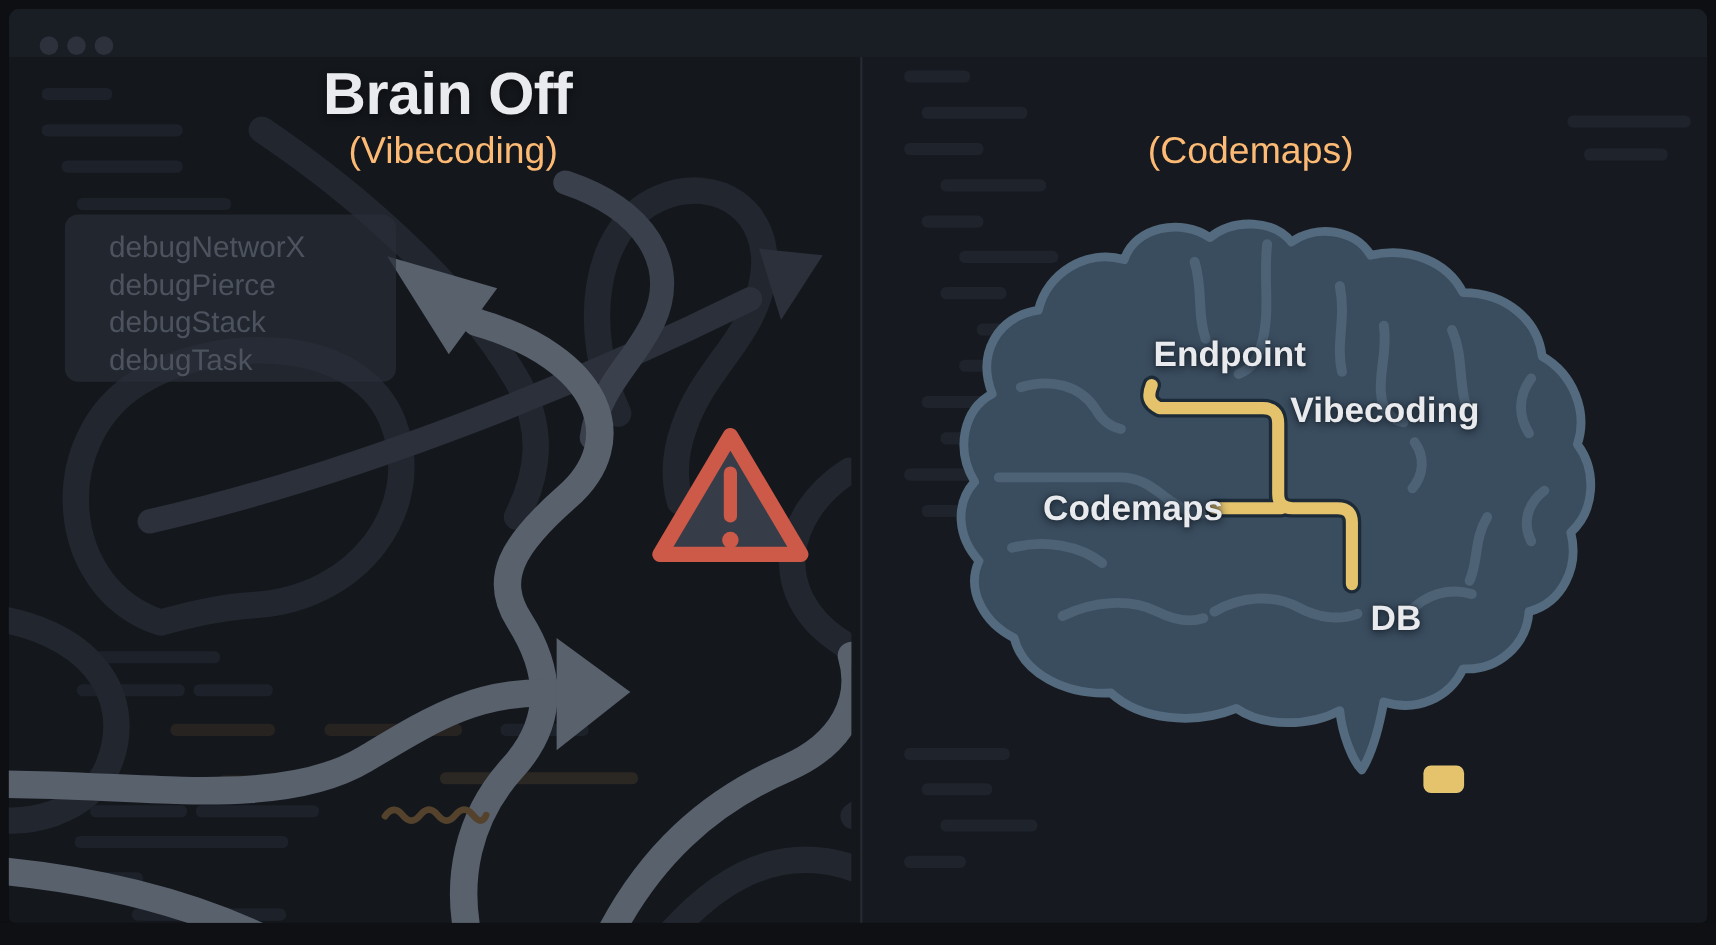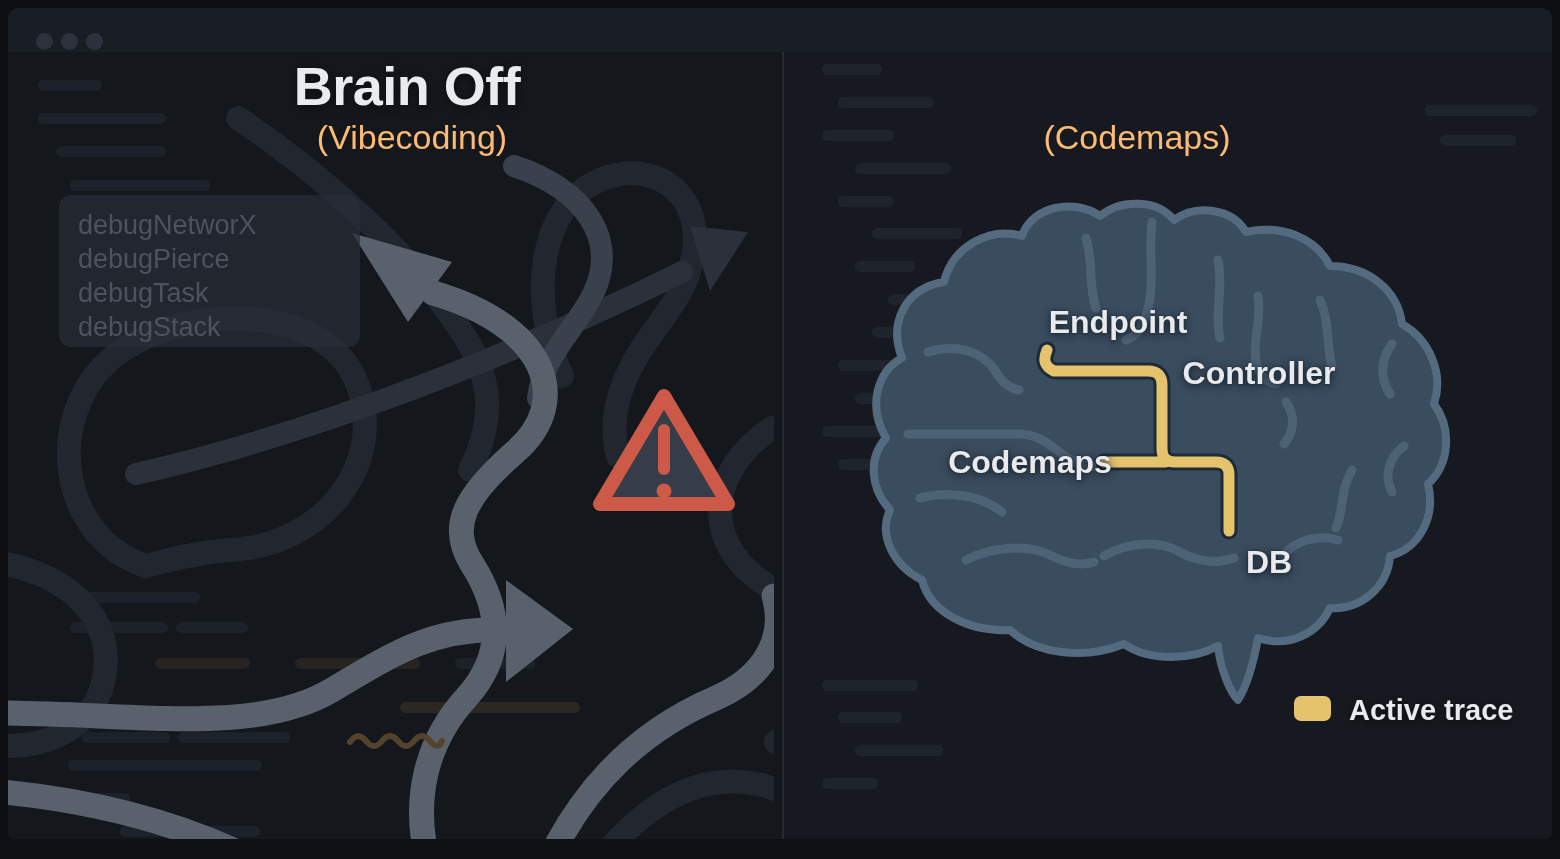--- a/index.html
+++ b/index.html
@@ -34,21 +34,21 @@
     font-size:54px;font-weight:700;color:#e9ebee;letter-spacing:-0.5px;white-space:nowrap;
     text-shadow:0 2px 8px rgba(0,0,0,.45);
   }
   .subtitle{
     position:absolute;transform:translateX(-50%);
     font-size:34px;font-weight:500;color:#fdba74;white-space:nowrap;
   }
   .codebox{
     position:absolute;left:59px;top:195px;width:301px;height:152px;
     background:rgba(40,46,56,0.72);border-radius:12px;
-    padding:13px 0 0 19px;box-sizing:border-box;
+    padding:13px 0 0 40px;box-sizing:border-box;
   }
   .codebox .cline{
     font-size:27px;line-height:34px;color:#4c535e;font-weight:500;white-space:nowrap;
   }
   .brainlabel{
     position:absolute;transform:translate(-50%,-50%);
     font-size:32px;font-weight:600;color:#e8eaed;white-space:nowrap;
     text-shadow:0 2px 8px rgba(12,18,26,.85),0 0 2px rgba(12,18,26,.6);
   }
   .legend{position:absolute;left:1294px;top:694px;width:240px;}
@@ -214,32 +214,31 @@
       </g>
     </g>
   </svg>
 
   <div class="title" style="left:407px;top:55px;text-align:right;">Brain Off</div>
   <div class="subtitle" style="left:412px;top:118px;">(Vibecoding)</div>
 
   <div class="codebox">
     <div class="cline">debugNetworX</div>
     <div class="cline">debugPierce</div>
+    <div class="cline">debugStack</div>
     <div class="cline">debugTask</div>
-    <div class="cline">debugStack</div>
   </div>
 
   <div class="subtitle" style="left:1137px;top:118px;">(Codemaps)</div>
 
   <div class="brainlabel" style="left:1070px;top:322px;margin-left:48px;">Endpoint</div>
-  <div class="brainlabel" style="left:1259px;top:373px;">Controller</div>
+  <div class="brainlabel" style="left:1259px;top:373px;">Vibecoding</div>
   <div class="brainlabel" style="left:1030px;top:462px;">Codemaps</div>
   <div class="brainlabel" style="left:1269px;top:562px;">DB</div>
 
   <div class="legend">
     <div class="lrow">
       <div class="swatch" style="background: rgb(228, 195, 108);"></div>
-      <div class="ltext">Active trace</div>
     </div>
   </div>
 
   <div class="bottomband"></div>
 </div>
 
 </body></html>

